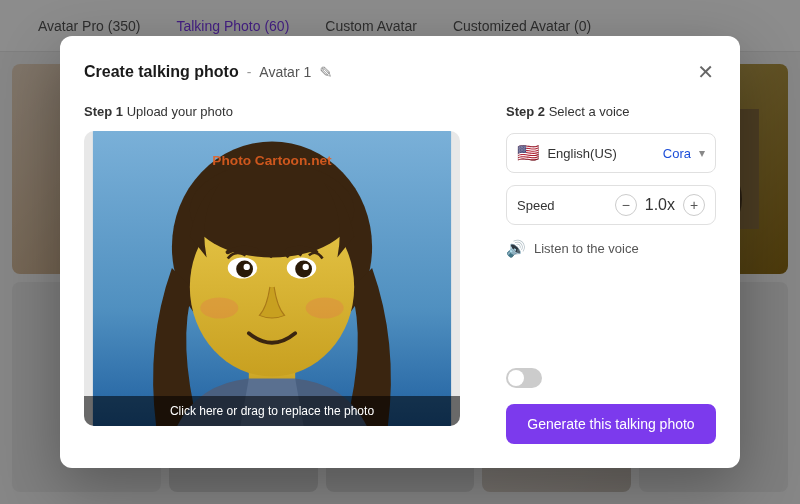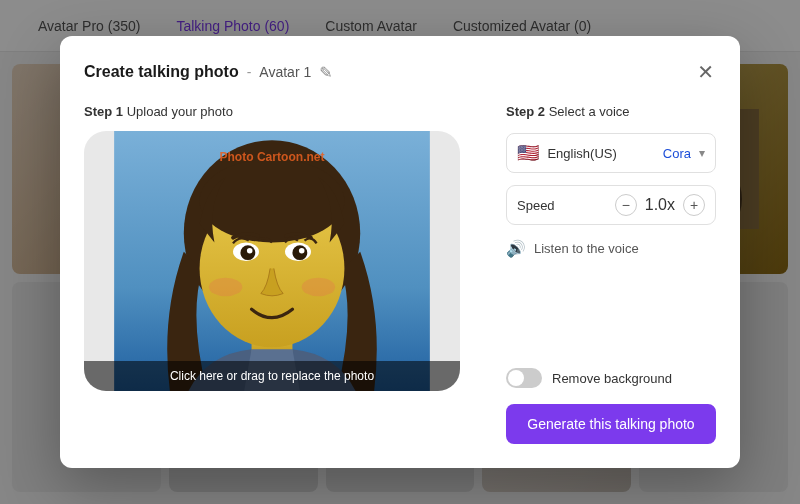--- a/index.html
+++ b/index.html
@@ -147,22 +147,22 @@
       font-size: 13px;
       color: #333;
       margin-bottom: 12px;
     }
     .step-label strong {
       font-weight: 600;
     }
 
     .photo-upload-area {
       width: 100%;
-      height: 260px;
-      border-radius: 22px;
+      height: 295px;
+      border-radius: 10px;
       overflow: hidden;
       position: relative;
       background: #e8e8e8;
       cursor: pointer;
     }
     
     .cartoon-face {
       width: 100%;
       height: 100%;
     }
@@ -483,21 +483,20 @@
         <span class="listen-icon">🔊</span>
         <span class="listen-text">Listen to the voice</span>
       </div>
 
       
       <div style="flex:1; min-height: 60px;"></div>
 
       
       <div class="remove-bg-row" style="margin-top: 30px;">
         <div class="toggle-switch"></div>
-        <span class="remove-bg-text">Remove background</span>
       </div>
 
       
       <button class="generate-btn">
         <span>Generate this talking photo</span>
       </button>
     </div>
   </div>
 </div>
 

